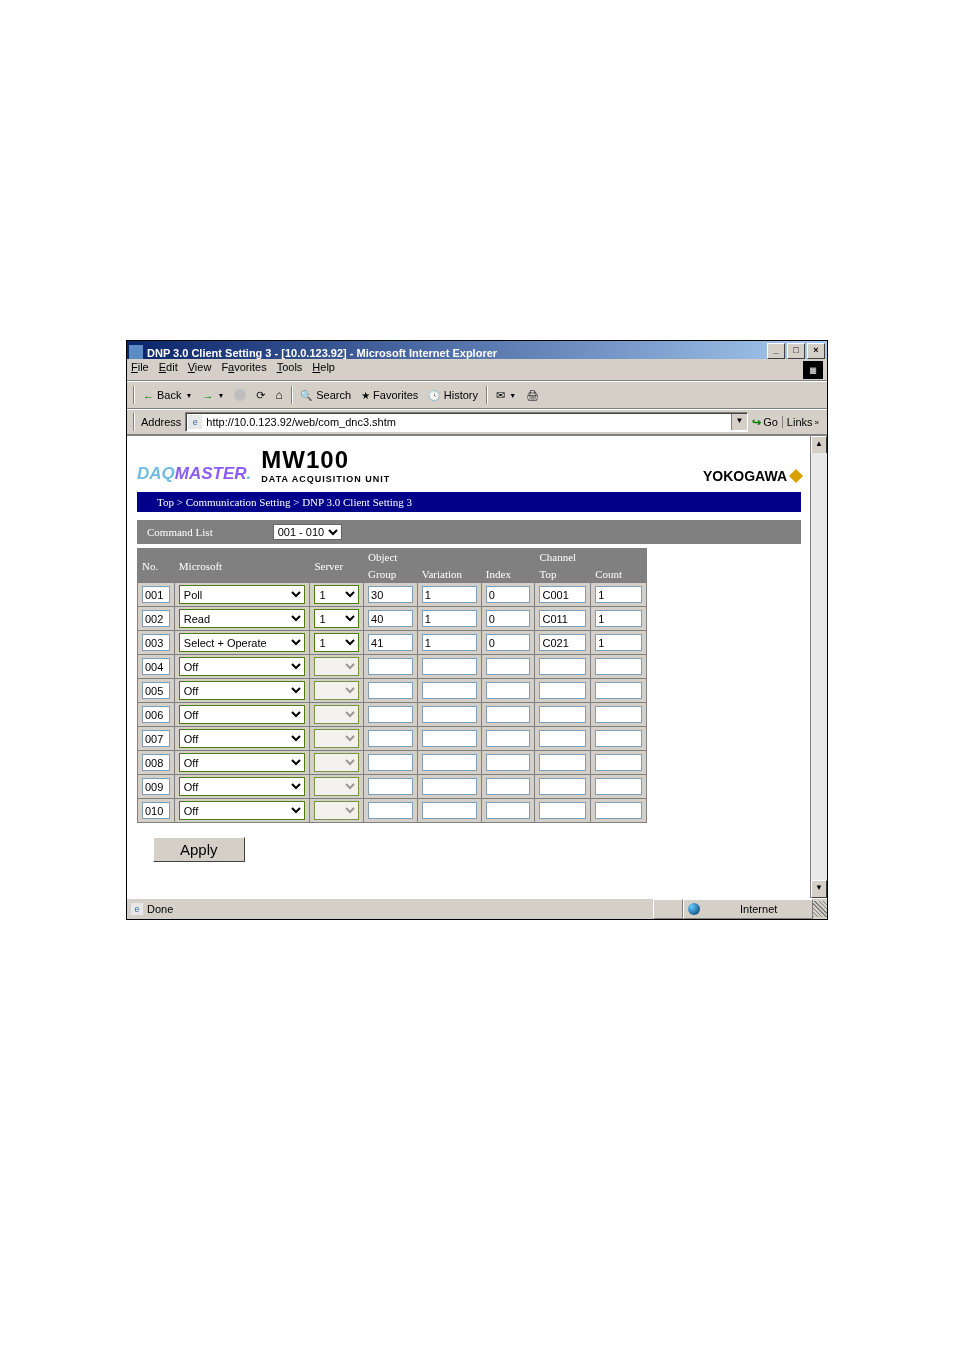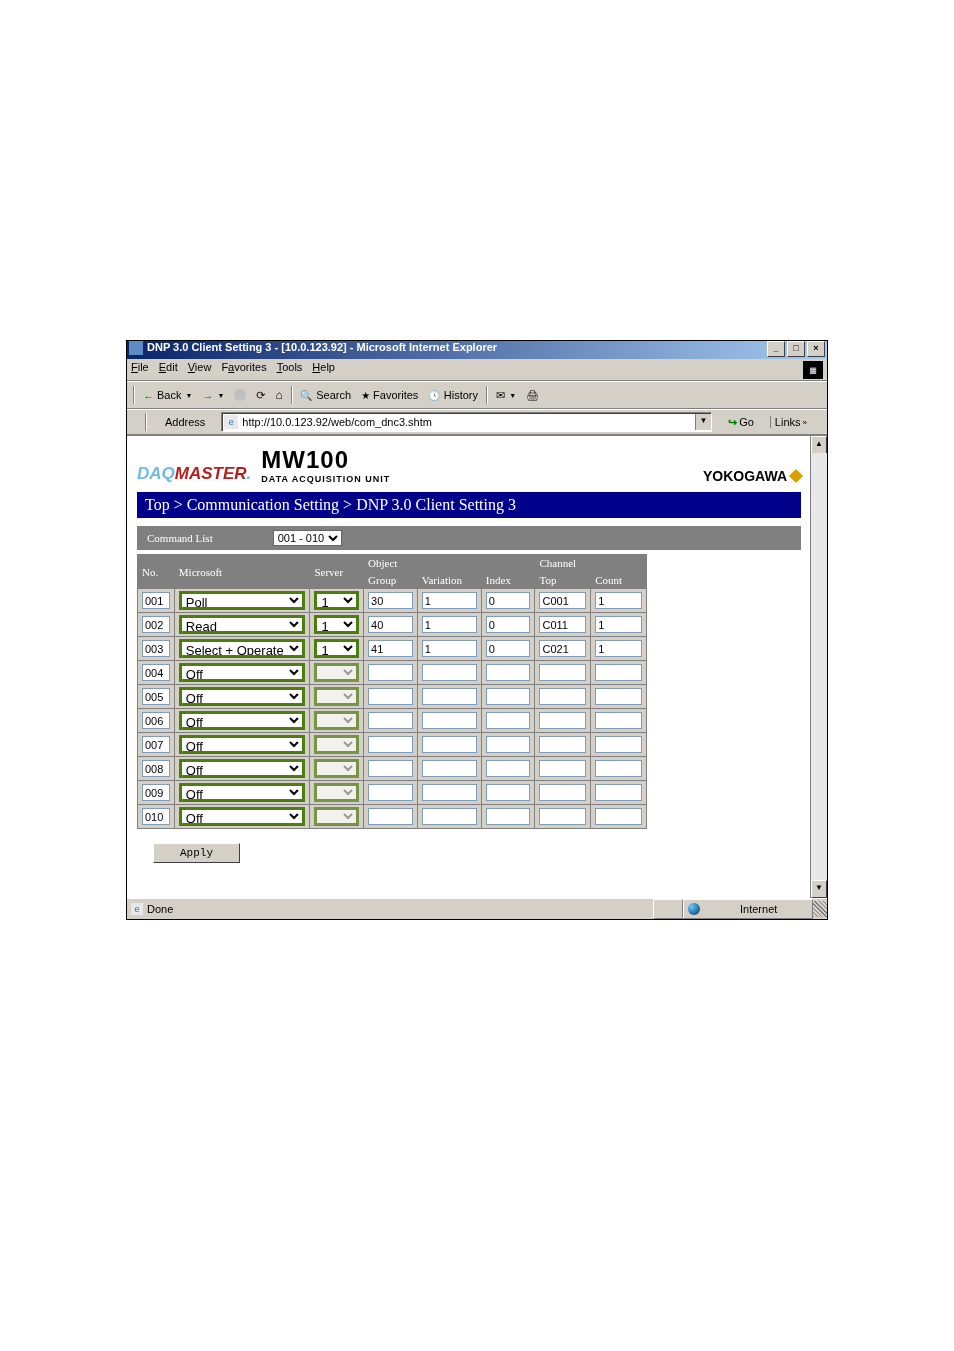--- a/index.html
+++ b/index.html
@@ -12,21 +12,21 @@
   .window {
     width: 700px;
     margin: 340px auto 0 auto;
     border: 1px solid #000;
     background: #d4d0c8;
     box-shadow: 1px 1px 0 #fff inset;
   }
   
   .titlebar {
     display: flex;
-    align-items: flex-start;
+    align-items: flex-end;
     background: linear-gradient(to right, #0a246a, #a6caf0);
     color: #fff;
     font-weight: bold;
     height: 18px;
     padding: 0 2px;
   }
   .titlebar .icon {
     width: 14px; height: 14px;
     background: #5b8cc4;
     margin-right: 4px;
@@ -87,24 +87,24 @@
   .icon-home::before{content:"⌂";font-size:12px;}
   .icon-search::before{content:"🔍";font-size:10px;}
   .icon-fav::before{content:"★";font-size:10px;}
   .icon-hist::before{content:"🕓";font-size:10px;}
   .icon-mail::before{content:"✉";font-size:11px;}
   .icon-print::before{content:"🖨";font-size:10px;}
   .dd{font-size:7px;color:#000;margin-left:1px;}
   
   .addrbar {
     display:flex; align-items:center;
-    padding:2px 16px;
+    padding:2px 4px;
     border-top:1px solid #fff;
     border-bottom:1px solid #808080;
-    gap:16px;
+    gap:4px;
     height:20px;
     background:#d4d0c8;
   }
   .addrbar .combo {
     flex:1; display:flex; align-items:center;
     background:#fff; border:1px solid #808080;
     border-right-color:#fff;border-bottom-color:#fff;
     box-shadow: inset 1px 1px 0 #404040;
     height:18px;
   }
@@ -136,28 +136,28 @@
   }
   .vscroll .track{position:absolute;top:17px;bottom:17px;left:0;right:0;background:#e8e8e8;}
   .vscroll .arrow.down{position:absolute;bottom:0;left:0;right:0;}
   .content {
     margin-right:16px;
     padding:10px 10px;
     font-family: "Times New Roman", serif;
   }
   .logo-row{display:flex;align-items:flex-end;gap:10px;margin-bottom:8px;}
   .daqmaster{font-style:italic;font-weight:bold;color:#6fbce0;font-size:17px;font-family:Arial,sans-serif;}
-  .daqmaster .master{color:#b91c1c;font-style:italic;}
+  .daqmaster .master{color:#8b5cf6;font-style:italic;}
   .mw100{font-family:Arial,sans-serif;}
   .mw100 .big{font-size:24px;font-weight:900;letter-spacing:1px;}
   .mw100 .sub{font-size:9px;font-weight:bold;letter-spacing:1px;}
   .yokogawa{margin-left:auto;font-family:Arial,sans-serif;font-weight:bold;font-size:14px;display:flex;align-items:center;gap:4px;}
   .yokogawa .diamond{width:10px;height:10px;background:#d8a000;transform:rotate(45deg);}
   .breadcrumb{
-    background:#00008b;color:#fff;padding:4px 8px;font-size:16px;
+    background:#00008b;color:#fff;padding:4px 20px;font-size:11px;
     font-family:"Times New Roman",serif;
   }
   .cmdlist{
     background:#808080;color:#fff;display:flex;align-items:center;
     padding:4px 10px;margin-top:8px;gap:60px;
     font-family:"Times New Roman",serif;
   }
   .cmdlist select{font-family:"MS Sans Serif",sans-serif;font-size:11px;background:#fff;border:1px solid #666;}
   table.cmd {
     border-collapse:collapse;
@@ -176,38 +176,38 @@
     vertical-align:middle;
   }
   table.cmd th { background:#808080; color:#fff; }
   table.cmd input[type=text]{
     width:100%;box-sizing:border-box;
     border:1px solid #7f9db9;font-size:11px;padding:0 2px;
     font-family:"MS Sans Serif",sans-serif;background:#fff;height:17px;
   }
   table.cmd select{
     width:100%;box-sizing:border-box;
-    border:3px solid #4d7c0f;font-size:13px;
+    border:1px solid #4d7c0f;font-size:11px;
     font-family:"MS Sans Serif",sans-serif;background:#fff;height:19px;
   }
   .col-no{width:26px;}
   .col-func{width:120px;}
   .col-srv{width:42px;}
   .col-grp{width:42px;}
   .col-var{width:52px;}
   .col-idx{width:42px;}
   .col-top{width:44px;}
   .col-cnt{width:44px;}
   .apply-btn{
     margin:14px 0 16px 16px;
     padding:3px 26px;
     background:#d4d0c8;
     border:1px solid #fff;
     border-right-color:#404040;border-bottom-color:#404040;
-    font-family:Liberation Mono, monospace;font-size:11px;
+    font-family:Liberation Sans, sans-serif;font-size:15px;
   }
   
   .statusbar{
     display:flex;align-items:center;
     height:20px;background:#d4d0c8;
     border-top:1px solid #fff;
     font-size:11px;
   }
   .statusbar .pane{border:1px solid #808080;border-top-color:#fff;border-left-color:#fff;height:16px;padding:1px 4px;display:flex;align-items:center;gap:4px;}
   .statusbar .pane.main{flex:1;border:none;padding-left:4px;}

